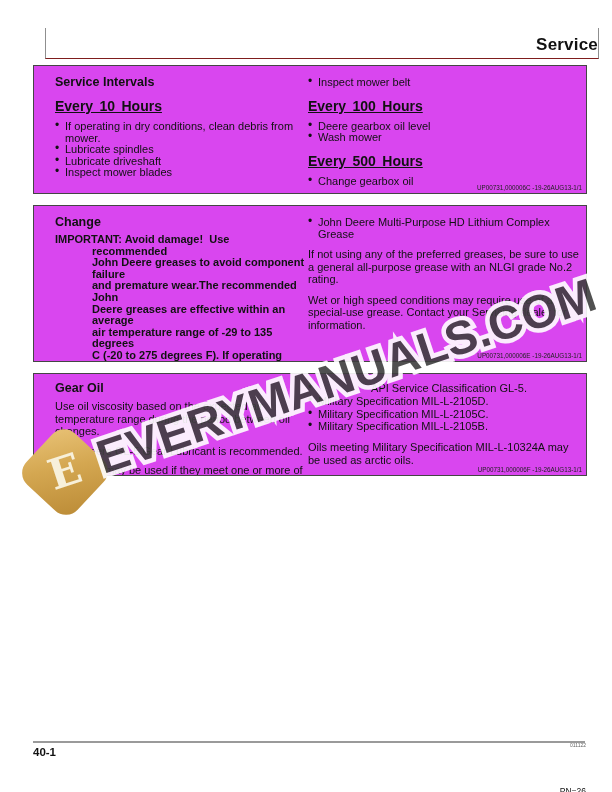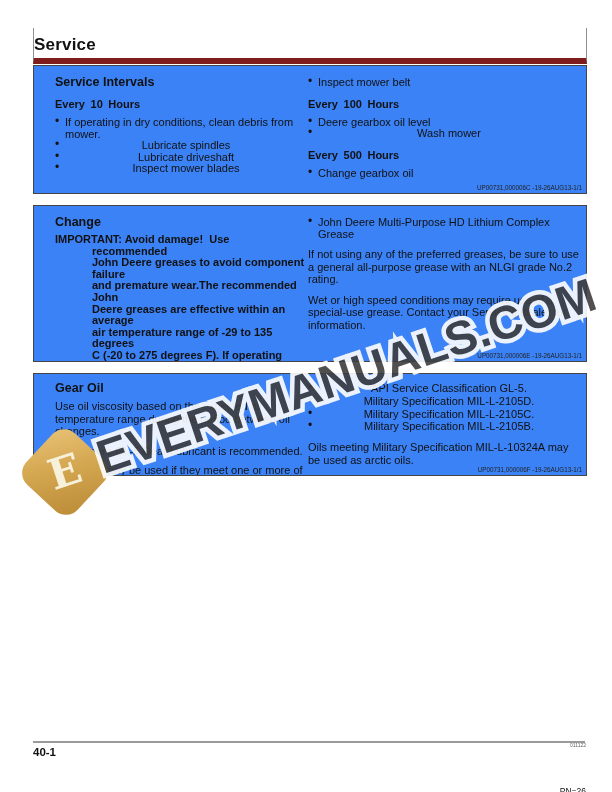--- a/index.html
+++ b/index.html
@@ -1,39 +1,39 @@
 <!DOCTYPE html>
 <html><head>
 <meta charset="utf-8">
 <style>
   html,body{margin:0;padding:0;background:#fff;}
   .page{position:relative;width:612px;height:792px;background:#ffffff;
         font-family:"Liberation Sans",sans-serif;color:#111;overflow:hidden;}
 
   
-  .title-box{position:absolute;left:33px;top:28px;width:552px;height:30px;
-             border-left:1px solid #8f8f8f;border-right:1px solid #8f8f8f;border-bottom:6px solid #7f1d1d;
-             text-align:left;}
+  .title-box{position:absolute;left:45px;top:28px;width:552px;height:30px;
+             border-left:1px solid #8f8f8f;border-right:1px solid #8f8f8f;border-bottom:1px solid #7f1d1d;
+             text-align:right;}
   .title-box h1{margin:0;padding-top:7px;font-size:17px;font-weight:bold;letter-spacing:.2px;}
 
   
-  .box{position:absolute;left:33px;width:552px;border:1px solid #454545;overflow:hidden;background:#3b82f6;}
+  .box{position:absolute;left:33px;width:552px;border:1px solid #454545;overflow:hidden;background:#d946ef;}
   .box1{top:65px;height:127px;}
   .box2{top:205px;height:155px;}
   .box3{top:373px;height:101px;}
   .col{position:absolute;top:0;}
   .col-left{left:21px;width:252px;}
   .col-right{left:274px;width:272px;}
   .pad-t9{padding-top:9px;} .pad-t11{padding-top:11px;} .pad-t8{padding-top:8px;} .pad-t7{padding-top:7px;}
 
   .sec-heading{font-size:12.5px;font-weight:bold;margin:0 0 5px 0;}
-  .sub{font-size:11px;font-weight:bold;word-spacing:2.5px;margin:9px 0 7px 0;}
+  .sub{font-size:14px;font-weight:bold;word-spacing:2.5px;margin:9px 0 7px 0;text-decoration:underline;}
   .bullet{font-size:11px;line-height:11.6px;padding-left:10px;position:relative;margin:0;}
   .bullet::before{content:"\2022";position:absolute;left:0;top:-1px;font-size:12px;}
-  .bullet + .bullet{margin-top:0;text-align:center;}
+  .bullet + .bullet{margin-top:0;}
   .para{font-size:11px;line-height:12.5px;margin:8px 0 0 0;}
   .important{font-size:11px;font-weight:bold;line-height:11.6px;margin:5px 0 0 0;
              padding-left:37px;text-indent:-37px;white-space:pre-wrap;}
   .ref{position:absolute;right:4px;bottom:2px;font-size:6.3px;color:#222;letter-spacing:0;}
 
   
   .footer-line{position:absolute;left:33px;top:741px;width:552px;height:2px;background:#9a9a9a;}
   .page-number{position:absolute;left:33px;top:746px;width:552px;
                font-size:11.5px;font-weight:bold;}
   .footer-right{position:absolute;right:26px;top:742px;text-align:right;}

